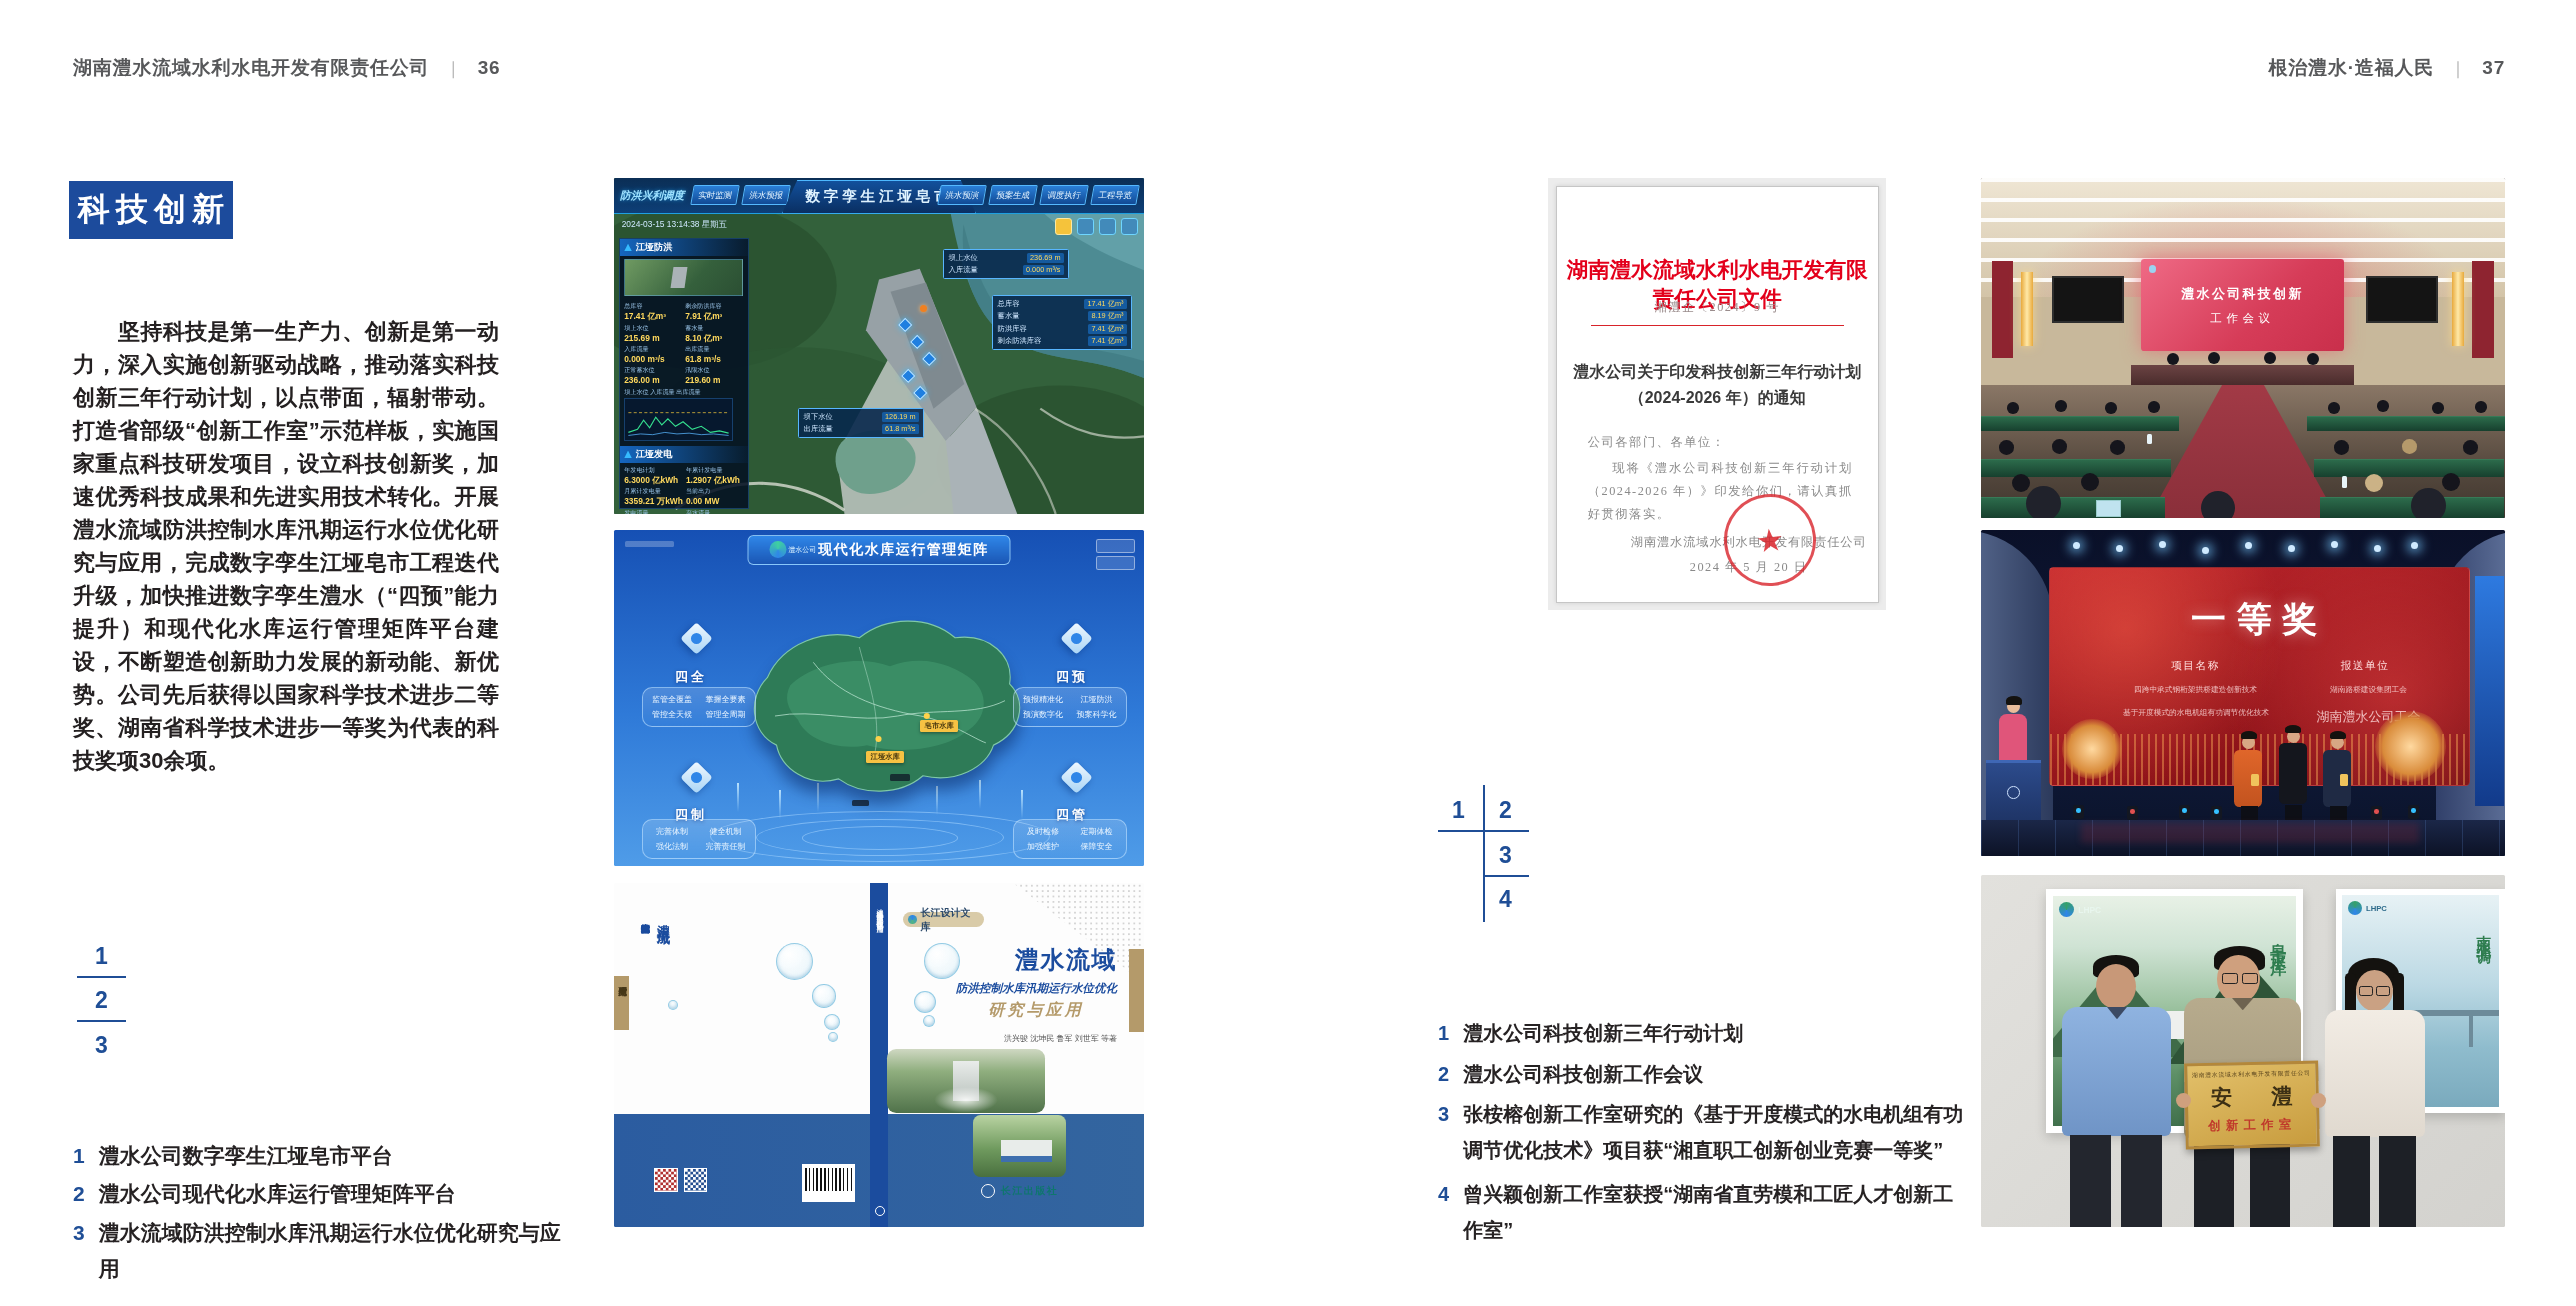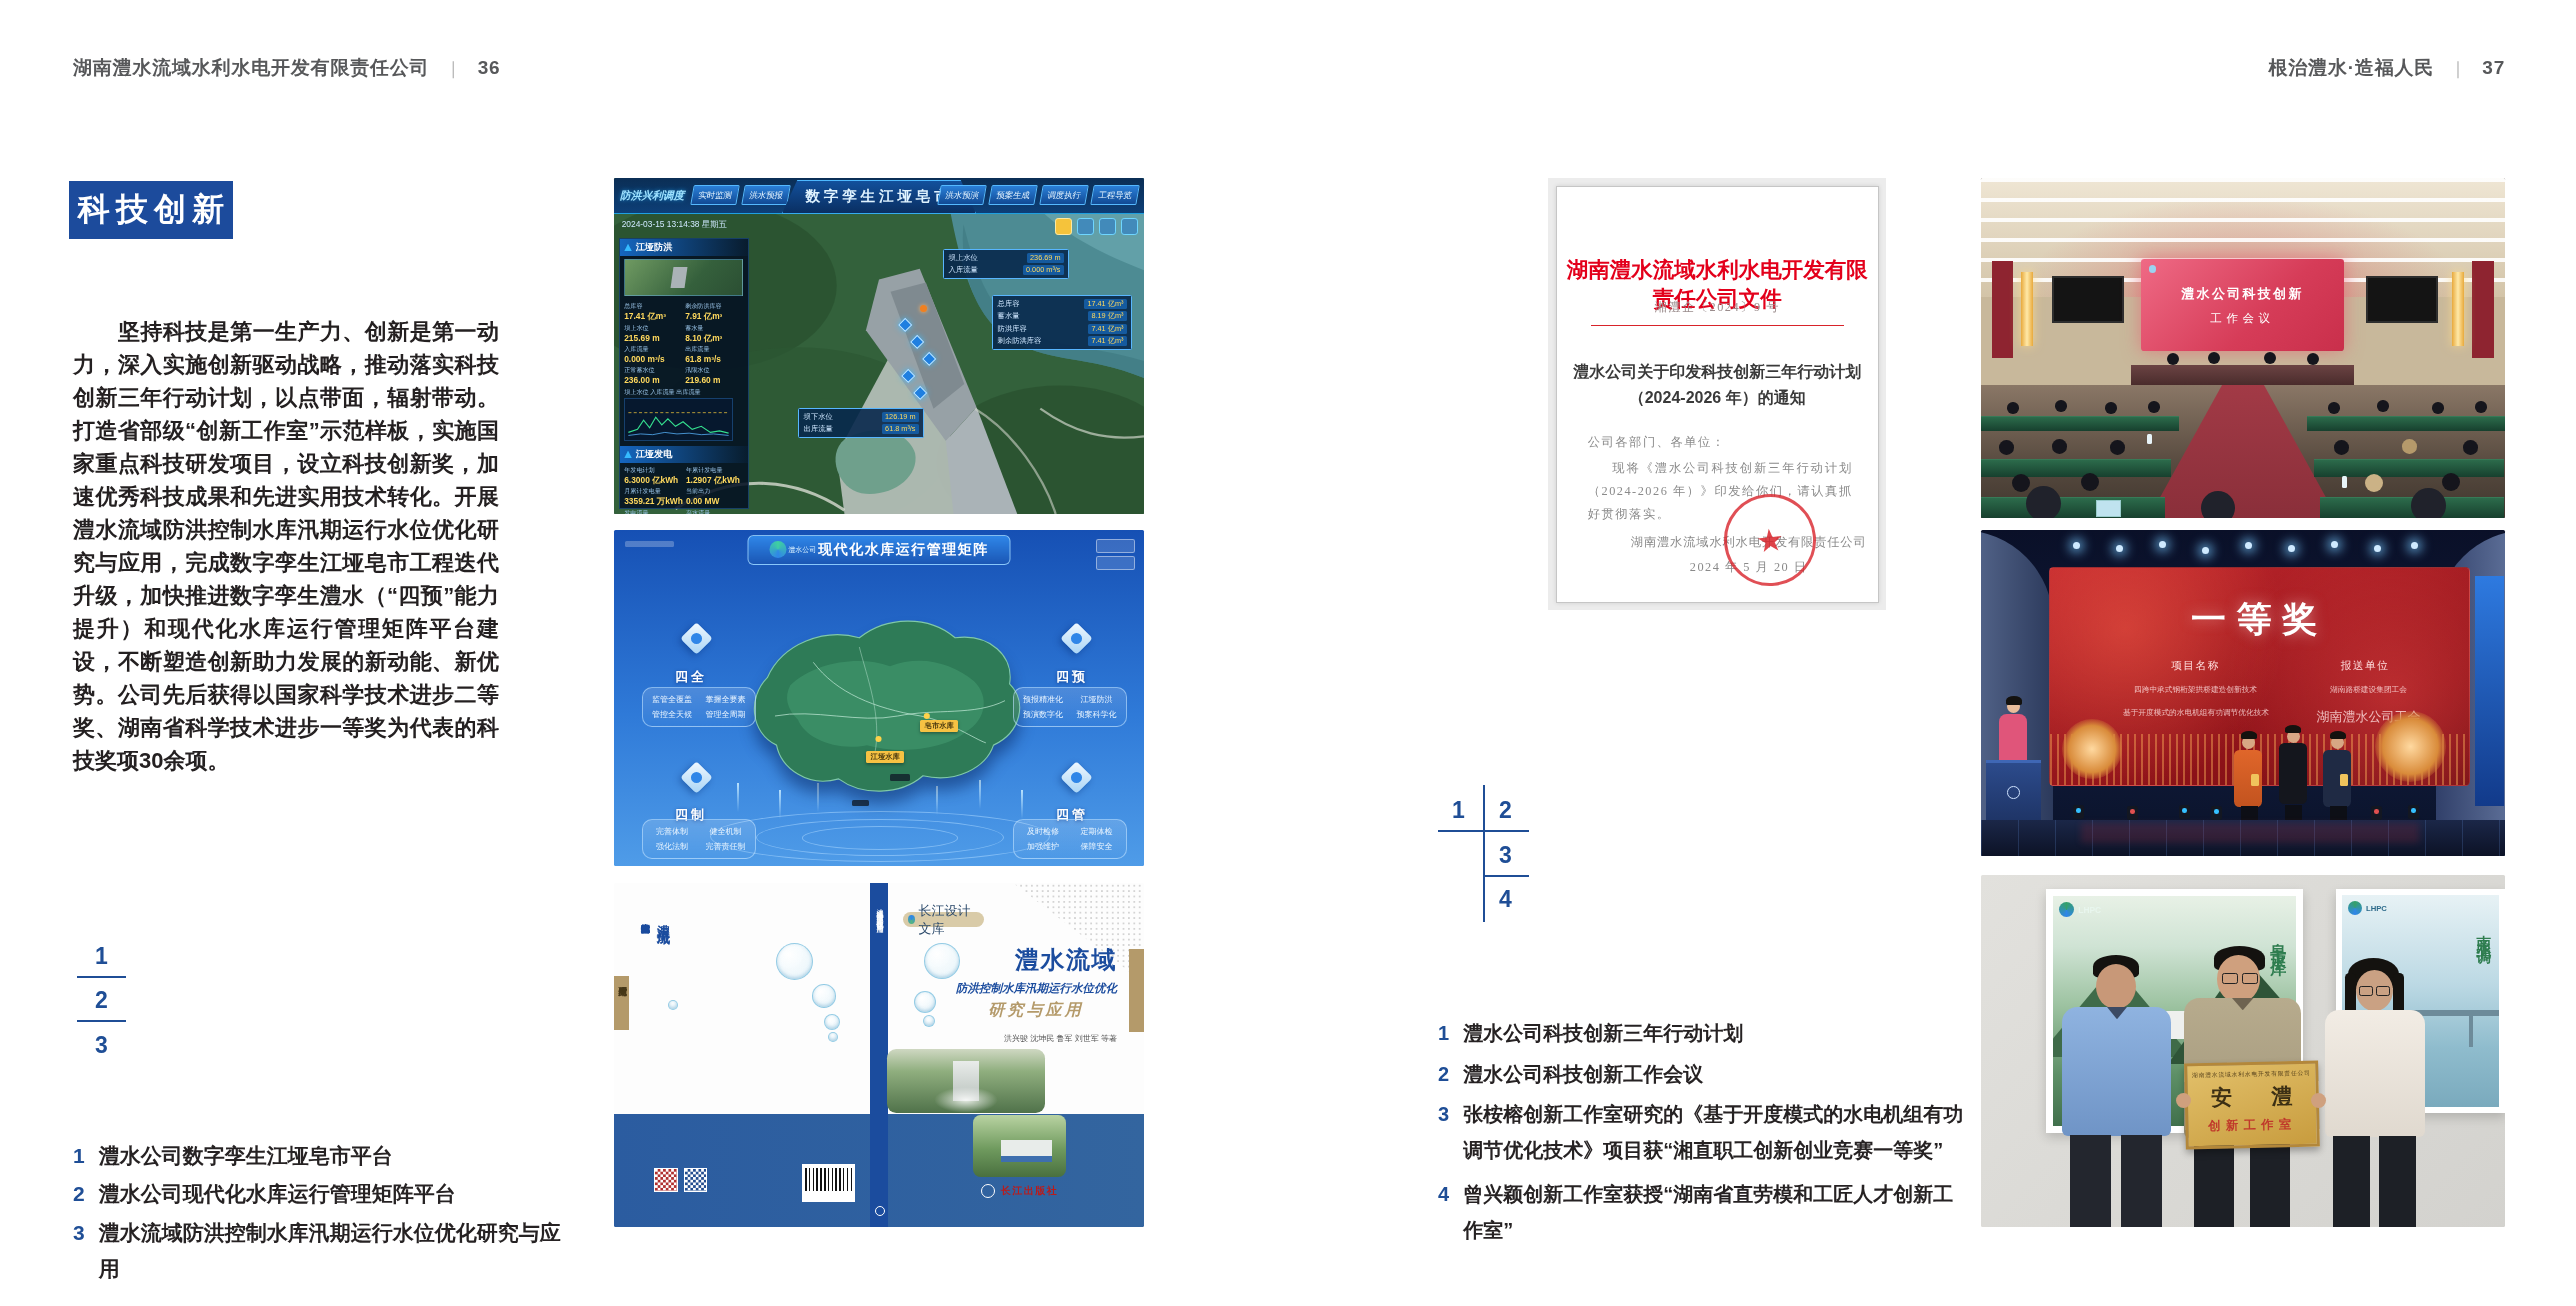--- a/index.html
+++ b/index.html
@@ -411,39 +411,39 @@
       <div style="margin:3.8px 3.1px 0;height:23px;background:repeating-linear-gradient(90deg,#111 0 1.5px,#fff 1.5px 3.8px)"></div>
     </div>
 
     <div class="ab" style="left:256px;top:0;width:17.7px;height:344px;background:#1b4c9e">
       <div class="vtext" style="position:absolute;left:4.6px;top:20px;font-size:7px;color:#fff;letter-spacing:0.8px">澧水流域防洪控制水库汛期运行水位优化研究与应用</div>
       <div style="position:absolute;left:4.6px;bottom:10.7px;width:8.4px;height:8.4px;border:1.2px solid #fff;border-radius:50%"></div>
     </div>
 
     <div class="ab" style="left:289px;top:29px;width:81px;height:15.4px;background:#d9cba8;border-radius:7.7px;display:flex;align-items:center;gap:3.8px;padding:0 4.6px;box-sizing:border-box">
       <span style="width:9.2px;height:9.2px;border-radius:50%;background:conic-gradient(#2f86e8,#53b483,#2f86e8);display:inline-block"></span>
-      <span style="font-size:13px;font-weight:400;color:#2c4a6b">长江设计文库</span>
+      <span style="font-size:10px;font-weight:700;color:#2c4a6b">长江设计文库</span>
     </div>
     <div class="bub" style="left:310px;top:60px;width:34px;height:34px"></div>
     <div class="bub" style="left:300px;top:108px;width:20px;height:20px"></div>
     <div class="bub" style="left:309px;top:132px;width:10px;height:10px"></div>
     <div class="ab" style="left:349px;top:61px;width:154px;text-align:right;font-size:24px;font-weight:800;color:#1b4c9e;letter-spacing:1.5px">澧水流域</div>
     <div class="ab" style="left:276px;top:98px;width:227px;text-align:right;font-size:11.5px;font-weight:700;font-style:italic;color:#1b4c9e">防洪控制水库汛期运行水位优化</div>
     <div class="ab" style="left:353px;top:117px;width:138px;text-align:center;font-size:16px;font-weight:800;font-style:italic;color:#b49a6a;letter-spacing:3.1px">研究与应用</div>
     <div class="ab" style="left:349px;top:150px;width:154px;text-align:right;font-size:8px;color:#555">洪兴骏 沈坤民 鲁军 刘世军 等著</div>
     <div class="ab" style="left:273px;top:166px;width:158px;height:64px;border-radius:9.2px;overflow:hidden;background:linear-gradient(180deg,#cfd8c2 0%,#8fae7e 35%,#50724a 100%)">
       <div style="position:absolute;left:42%;top:18%;width:16%;height:64%;background:linear-gradient(180deg,#e9ecea,#b9c2bd)"></div>
       <div style="position:absolute;left:30%;top:60%;width:40%;height:40%;background:radial-gradient(ellipse,rgba(255,255,255,.85),transparent 70%)"></div>
     </div>
     <div class="ab" style="left:515px;top:66px;width:14.6px;height:83px;background:#b49a6a"></div>
     <div class="ab" style="left:359px;top:232px;width:93px;height:62px;border-radius:7.7px;overflow:hidden;background:linear-gradient(180deg,#b9d3a2 0%,#6f9a5e 55%,#49703f 100%)">
       <div style="position:absolute;left:30%;top:40%;width:55%;height:26%;background:#e8ecea"></div>
       <div style="position:absolute;left:30%;top:66%;width:55%;height:10%;background:#3e6fae"></div>
     </div>
-    <div class="ab" style="left:367px;top:301px;display:flex;align-items:flex-start;gap:5.4px;color:#b91c1c">
+    <div class="ab" style="left:367px;top:301px;display:flex;align-items:flex-start;gap:5.4px;color:#0f766e">
       <span style="width:12.3px;height:12.3px;border:1.2px solid #fff;border-radius:50%;display:inline-block"></span>
       <span style="font-family:'Liberation Serif',serif;font-weight:700;font-size:10px;letter-spacing:1.5px">长江出版社</span>
     </div>
   </div>
 
   <div class="ab" style="left:1548px;top:178px;width:338px;height:432px;background:#ececec">
     <div class="ab" style="left:7.7px;top:7.7px;width:321px;height:415px;background:#fff;border:0.8px solid #c6c6c6;box-shadow:0 0 4.6px rgba(0,0,0,.12)">
       <div class="ab" style="left:0;top:68px;width:100%;text-align:center;font-family:'Liberation Serif',serif;font-size:21.5px;font-weight:700;color:#e3001b;letter-spacing:0">湖南澧水流域水利水电开发有限责任公司文件</div>
       <div class="ab" style="left:0;top:112px;width:100%;text-align:center;font-family:'Liberation Serif',serif;font-size:12.3px;color:#9a8c8c;letter-spacing:1.5px">湘澧企〔2024〕9 号</div>
       <div class="ab" style="left:34px;top:138px;width:253px;height:1.5px;background:#d8232a"></div>

